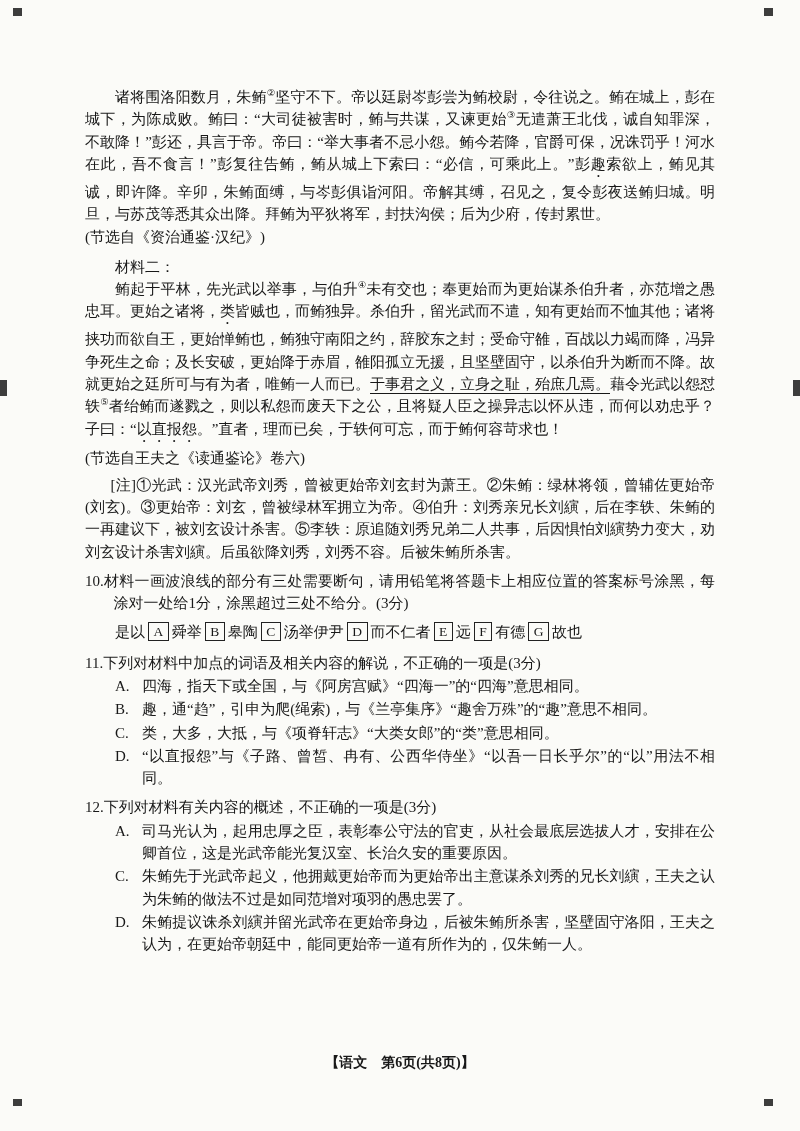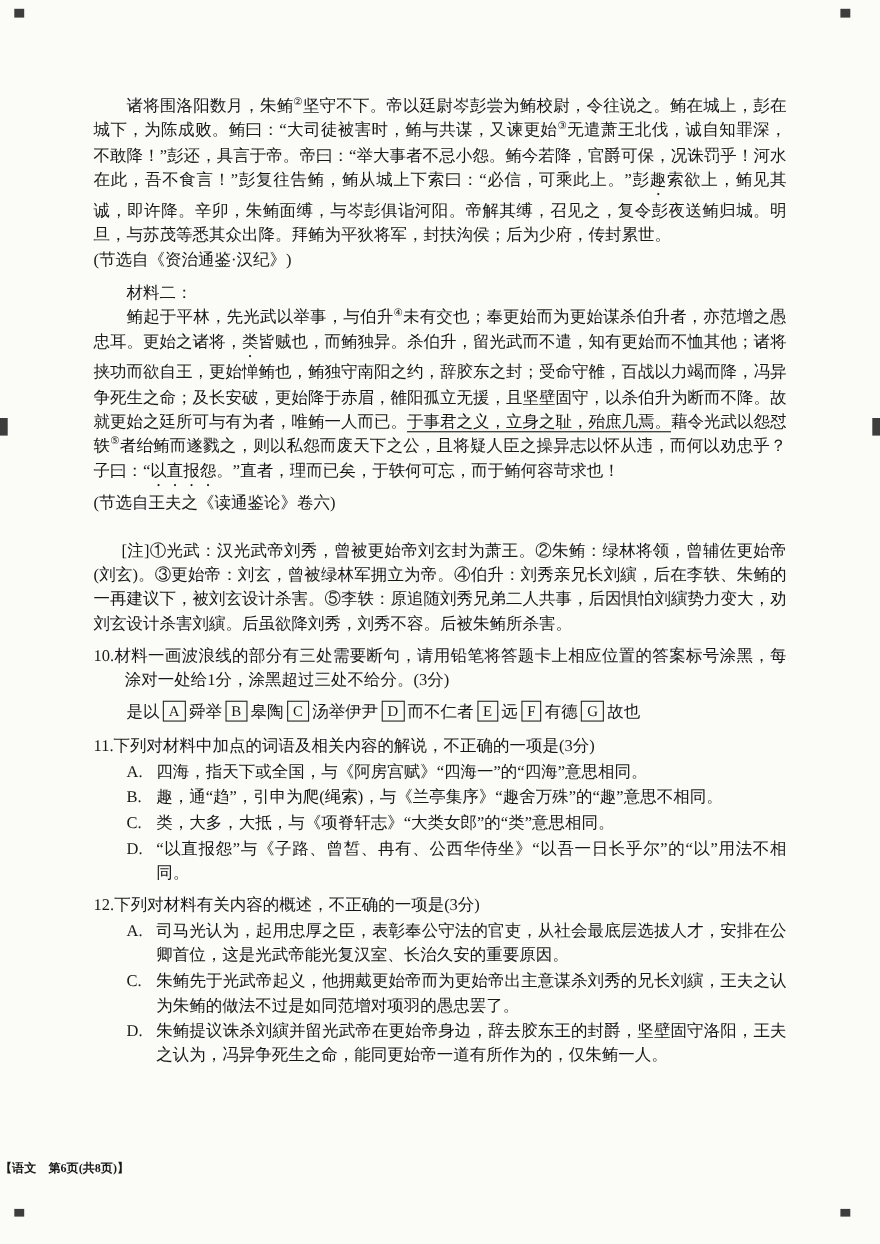--- a/index.html
+++ b/index.html
@@ -14,40 +14,40 @@
   .page { position:absolute; inset:0; }
   .content {
     position:absolute; left:85px; top:84px; width:630px;
     font-size:15px; line-height:22.3px; text-align:justify;
   }
   .para { text-indent:2em; }
   .noindent { text-indent:0; }
   .spaced { margin-top:2px; }
   .attribution { text-align:left; margin-top:1px; }
   .material-label { font-weight:normal; text-indent:2em; margin-top:7px; }
-  .notes { margin-top:21px; text-indent:1.7em;font-family:Liberation Serif, serif; }
+  .notes { margin-top:5px; text-indent:1.7em;font-family:Liberation Serif, serif; }
   .question { margin-top:7px; }
   .stem { padding-left:1.9em; text-indent:-1.9em; }
   .seg-line { margin:4px 0 2px 2em; line-height:26px; text-indent:0; }
   .part-box {
     display:inline-block; border:1px solid #222; padding:0 4.5px; margin:0 3px;
     line-height:17px; font-size:13.5px; text-indent:0; vertical-align:1px;
     font-family:"Liberation Serif",serif;
   }
   .part-sup { font-size:9.5px; vertical-align:6px; line-height:0; }
   .part-emph {
     -webkit-text-emphasis:filled dot; -webkit-text-emphasis-position:under left;
     text-emphasis:filled dot; text-emphasis-position:under left;
   }
   .part-u { text-decoration:underline; text-underline-offset:3.5px; }
   .option { margin-left:2em; padding-left:1.8em; text-indent:-1.8em; margin-top:1px; }
   .opt-label { display:inline-block; width:1.8em; text-indent:0; }
   .footer {
     position:absolute; top:1054px; left:0; width:100%;
-    font-size:11px; font-weight:600;
+    text-align:center; font-size:14px; font-weight:600;
   }
   .regmark { position:absolute; background:#3d3d3d; }
   .rm-tl { left:13px; top:8px;  width:9px;  height:8px; }
   .rm-tr { left:764px; top:8px; width:9px;  height:8px; }
   .rm-ml { left:0;   top:380px; width:7px;  height:16px; }
   .rm-mr { left:793px; top:380px; width:7px; height:16px; }
   .rm-bl { left:13px; top:1099px; width:9px; height:7px; }
   .rm-br { left:764px; top:1099px; width:9px; height:7px; }
 </style>
 </head>
@@ -87,20 +87,20 @@
       <p class="option"><span class="opt-label">A.</span><span>四海，指天下或全国，与《阿房宫赋》“四海一”的“四海”意思相同。</span></p>
       <p class="option"><span class="opt-label">B.</span><span>趣，通“趋”，引申为爬(绳索)，与《兰亭集序》“趣舍万殊”的“趣”意思不相同。</span></p>
       <p class="option"><span class="opt-label">C.</span><span>类，大多，大抵，与《项脊轩志》“大类女郎”的“类”意思相同。</span></p>
       <p class="option"><span class="opt-label">D.</span><span>“以直报怨”与《子路、曾皙、冉有、公西华侍坐》“以吾一日长乎尔”的“以”用法不相同。</span></p>
     </div>
 
     <div class="question">
       <p class="stem">12.下列对材料有关内容的概述，不正确的一项是(3分)</p>
       <p class="option"><span class="opt-label">A.</span><span>司马光认为，起用忠厚之臣，表彰奉公守法的官吏，从社会最底层选拔人才，安排在公卿首位，这是光武帝能光复汉室、长治久安的重要原因。</span></p>
       <p class="option"><span class="opt-label">C.</span><span>朱鲔先于光武帝起义，他拥戴更始帝而为更始帝出主意谋杀刘秀的兄长刘縯，王夫之认为朱鲔的做法不过是如同范增对项羽的愚忠罢了。</span></p>
-      <p class="option"><span class="opt-label">D.</span><span>朱鲔提议诛杀刘縯并留光武帝在更始帝身边，辞去胶东王的封爵，坚壁固守洛阳，王夫之认为，冯异争死生之命，能同更始帝一道有所作为的，仅朱鲔一人。</span></p>
+      <p class="option"><span class="opt-label">D.</span><span>朱鲔提议诛杀刘縯并留光武帝在更始帝身边，后被朱鲔所杀害，坚壁固守洛阳，王夫之认为，在更始帝朝廷中，能同更始帝一道有所作为的，仅朱鲔一人。</span></p>
     </div>
 
   </div>
 
   <div class="footer">【语文　第6页(共8页)】</div>
 
 </div>
 
 </body></html>

